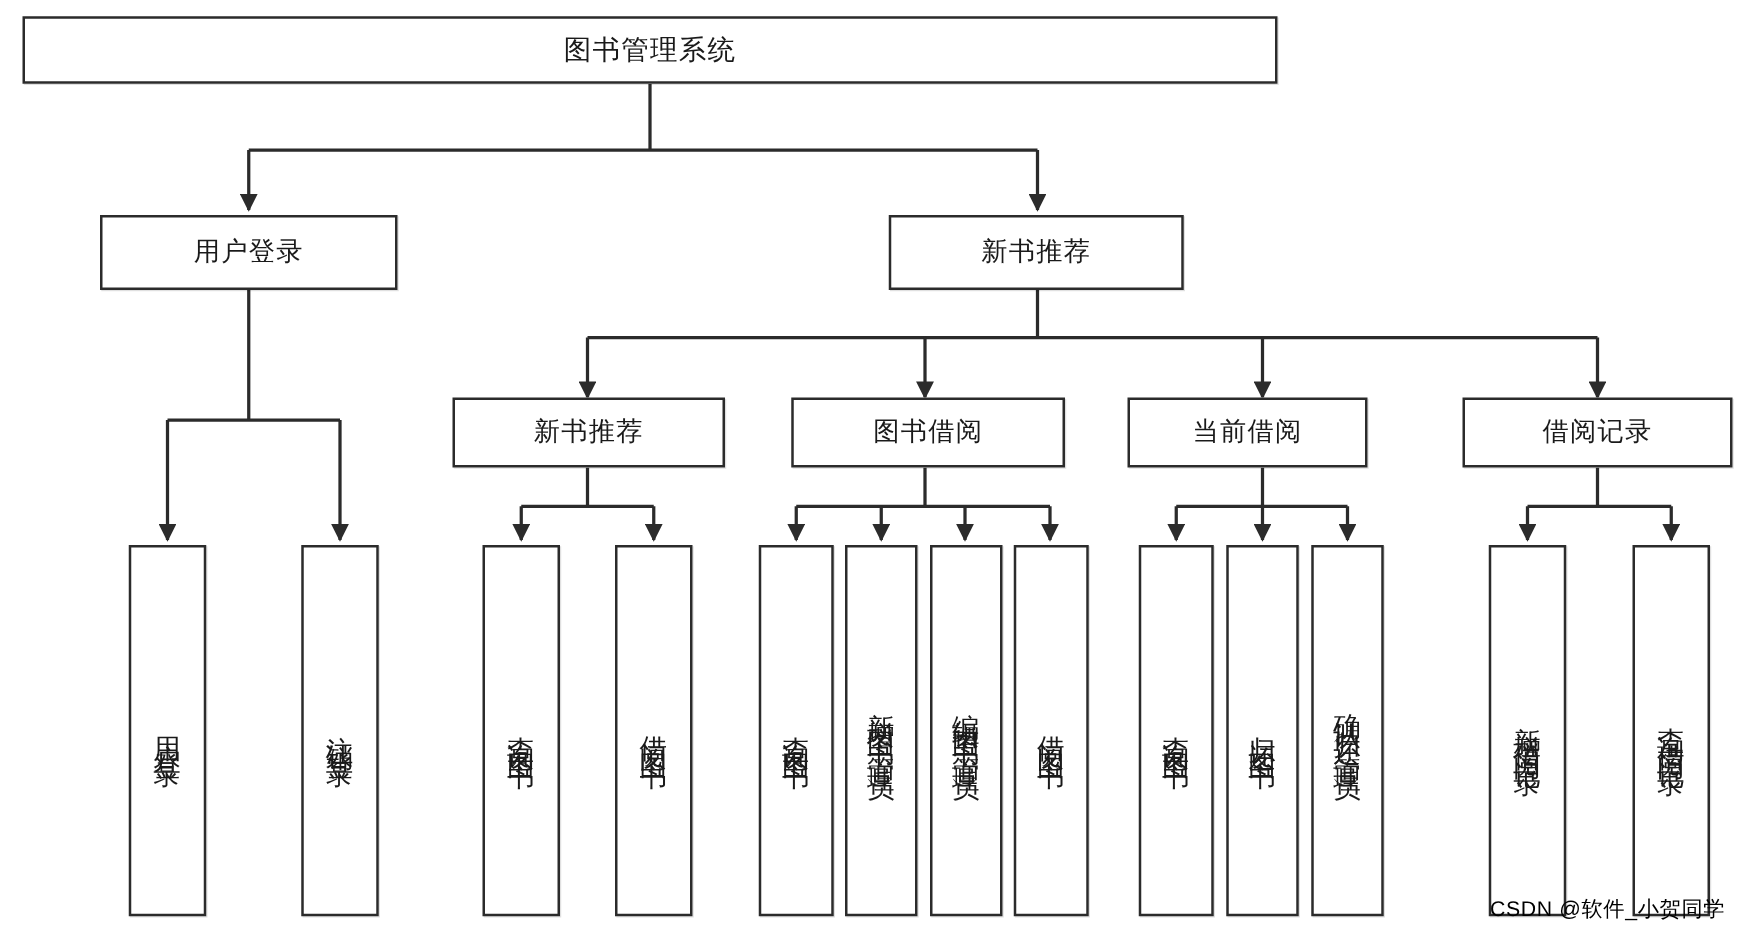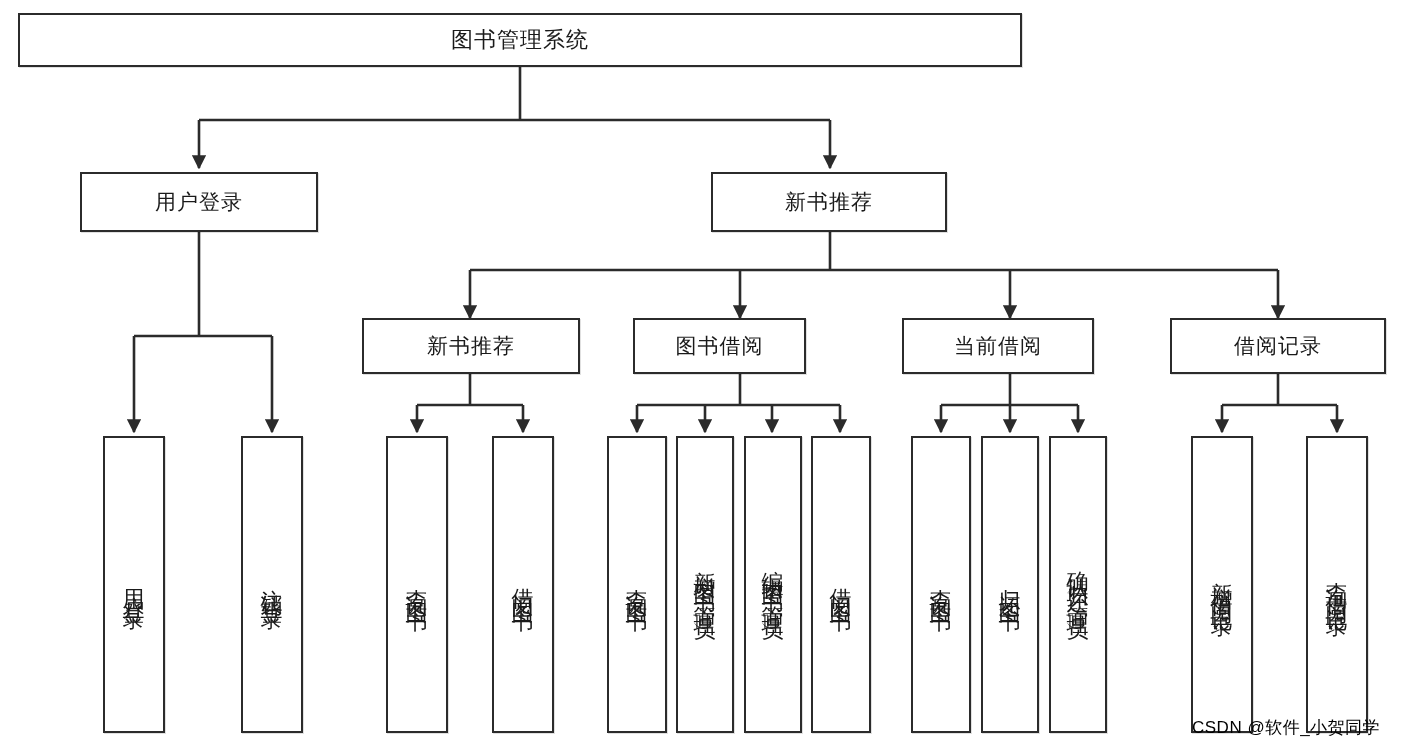--- a/index.html
+++ b/index.html
@@ -134,21 +134,21 @@
   <div class="node horiz" style="left:80px; top:172px; width:238px; height:60px;">
     <span>用户登录</span>
   </div>
   <div class="node horiz" style="left:711px; top:172px; width:236px; height:60px;">
     <span>新书推荐</span>
   </div>
 
   <div class="node horiz" style="left:362px; top:318px; width:218px; height:56px;">
     <span>新书推荐</span>
   </div>
-  <div class="node horiz" style="left:633px; top:318px; width:173px; height:56px;">
+  <div class="node horiz" style="left:633px; top:318px; width:219px; height:56px;">
     <span>图书借阅</span>
   </div>
   <div class="node horiz" style="left:902px; top:318px; width:192px; height:56px;">
     <span>当前借阅</span>
   </div>
   <div class="node horiz" style="left:1170px; top:318px; width:216px; height:56px;">
     <span>借阅记录</span>
   </div>
 
   <div class="node vert" style="left:103px; top:436px; width:62px; height:297px;">

